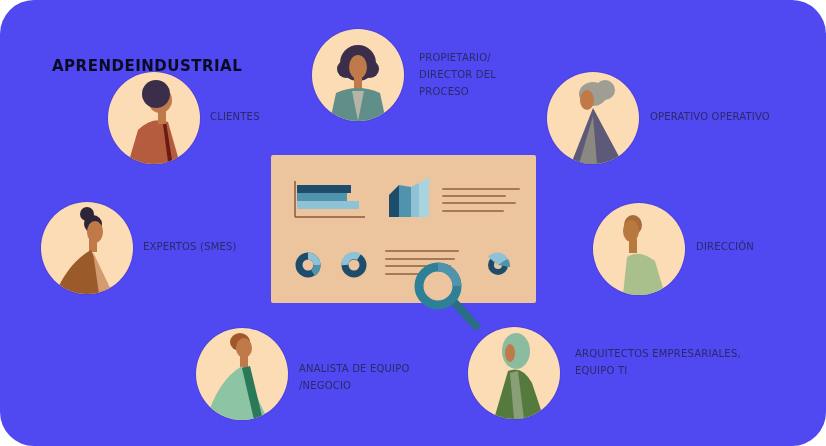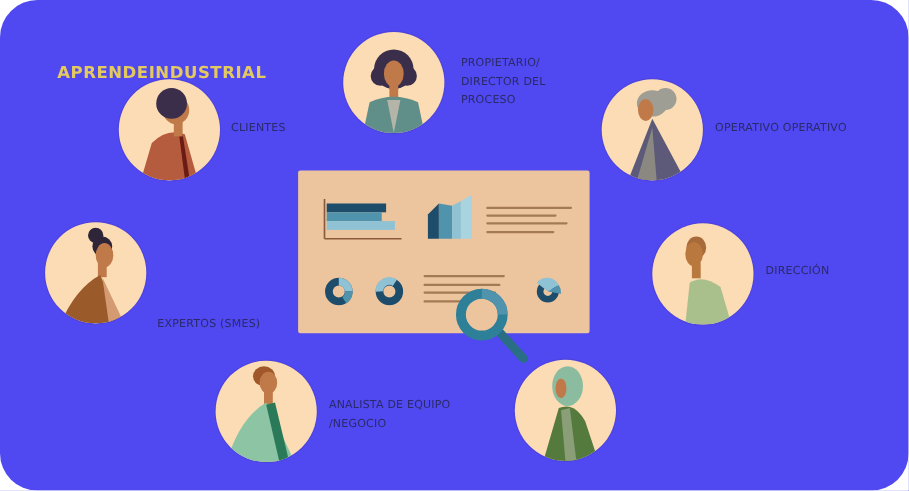--- a/index.html
+++ b/index.html
@@ -4,21 +4,21 @@
   <style>
     html, body { margin: 0; padding: 0; background: #ffffff; }
     body { width: 826px; height: 446px; overflow: hidden; position: relative; font-family: "DejaVu Sans", sans-serif; }
     .stage {
       position: absolute; left: 0; top: 0; width: 826px; height: 446px;
       background: #5048f0; border-radius: 34px; overflow: hidden;
     }
     .watermark {
       position: absolute; left: 52px; top: 57px;
       font-family: "DejaVu Sans", sans-serif; font-weight: bold; font-size: 15px;
-      color: #fde047; letter-spacing: 0.5px; opacity: 0.85;
+      color: #000000; letter-spacing: 0.5px; opacity: 0.85;
     }
     .avatar {
       position: absolute; border-radius: 50%; background: #fcdcb4; overflow: hidden;
       box-shadow: 0 0 0 1px rgba(60,40,120,0.15);
     }
     .label {
       position: absolute; font-family: "DejaVu Sans", sans-serif; font-weight: normal;
       font-size: 10px; line-height: 17px; color: #2a2a6a; letter-spacing: 0.2px;
       white-space: pre-line;
     }
@@ -76,21 +76,21 @@
   <div class="avatar" style="left:41px;top:202px;width:92px;height:92px;">
     <svg width="92" height="92" viewBox="0 0 92 92">
       <circle cx="46" cy="12" r="7" fill="#2e2638"></circle>
       <circle cx="52" cy="22" r="9" fill="#2e2638"></circle>
       <ellipse cx="54" cy="30" rx="8" ry="11" fill="#c07a4a"></ellipse>
       <rect x="48" y="36" width="8" height="14" fill="#c07a4a"></rect>
       <path d="M14 92 Q28 60 50 48 L70 92 Z" fill="#9a5a2a"></path>
       <path d="M52 50 L58 92 L72 92 Z" fill="#d49a72"></path>
     </svg>
   </div>
-  <div class="label" style="left:143px;top:238px;margin-top:48px;">EXPERTOS (SMES)</div>
+  <div class="label" style="left:143px;top:238px;">EXPERTOS (SMES)</div>
 
   <div class="avatar" style="left:593px;top:203px;width:92px;height:92px;">
     <svg width="92" height="92" viewBox="0 0 92 92">
       <ellipse cx="40" cy="22" rx="9" ry="10" fill="#a86a3a"></ellipse>
       <ellipse cx="38" cy="28" rx="8" ry="11" fill="#b8783e"></ellipse>
       <rect x="36" y="36" width="8" height="14" fill="#b8783e"></rect>
       <path d="M30 92 L34 54 Q46 46 62 58 L72 92 Z" fill="#a9c08c"></path>
     </svg>
   </div>
   <div class="label" style="left:696px;top:238px;">DIRECCIÓN</div>
@@ -108,20 +108,22 @@
 /NEGOCIO</div>
 
   <div class="avatar" style="left:468px;top:327px;width:92px;height:92px;">
     <svg width="92" height="92" viewBox="0 0 92 92">
       <ellipse cx="48" cy="24" rx="14" ry="18" fill="#8cbca0"></ellipse>
       <ellipse cx="42" cy="26" rx="5" ry="9" fill="#c07a4a"></ellipse>
       <path d="M26 92 L40 44 Q54 38 64 56 L76 92 Z" fill="#557a3e"></path>
       <path d="M42 46 L46 92 L56 92 L50 44 Z" fill="#8a9e78"></path>
     </svg>
   </div>
+  <div class="label" style="left:575px;top:345px;">ARQUITECTOS EMPRESARIALES,
+EQUIPO TI</div>
 
   <div class="panel">
 
     <svg style="position:absolute;left:22px;top:26px;" width="74" height="40" viewBox="0 0 74 40">
       <rect x="4" y="4" width="54" height="8" fill="#1d4d6a"></rect>
       <rect x="4" y="12" width="50" height="8" fill="#4f93ad"></rect>
       <rect x="4" y="20" width="62" height="8" fill="#8fc2d4"></rect>
       <line x1="2" y1="0" x2="2" y2="36" stroke="#8a5a3a" stroke-width="1.5"></line>
       <line x1="2" y1="36" x2="72" y2="36" stroke="#8a5a3a" stroke-width="1.5"></line>
     </svg>

